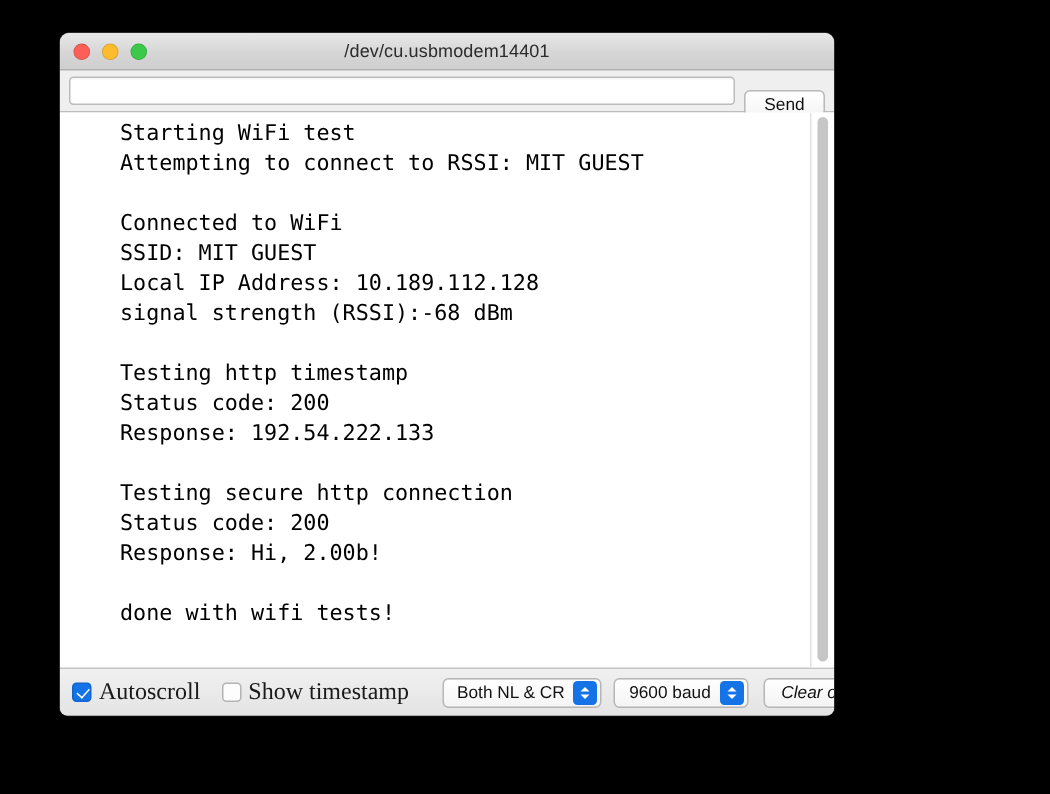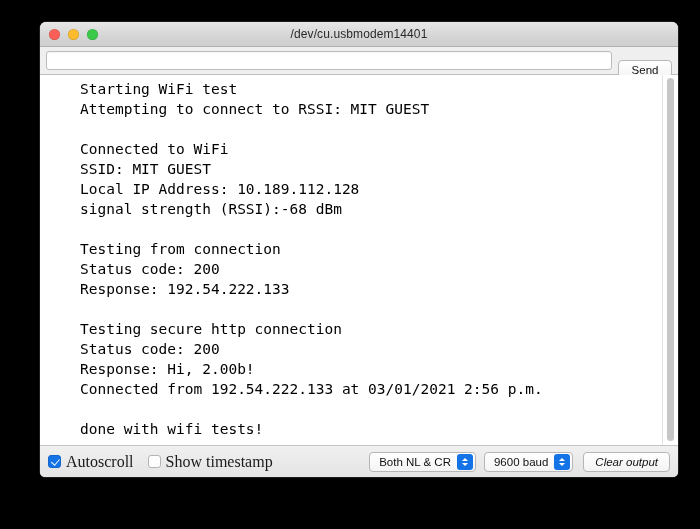--- a/index.html
+++ b/index.html
@@ -17,21 +17,21 @@
     width: 700px;
     height: 529px;
     background: #000000;
   }
 
   
   #window {
     position: absolute;
     left: 40px;
     top: 22px;
-    width: 638px;
+    width: 516px;
     height: 455px;
     background: #ececec;
     border-radius: 6px 6px 5px 5px;
     box-shadow: 0 0 0 0.5px #3a3a3a;
     overflow: hidden;
     display: flex;
     flex-direction: column;
   }
 
   
@@ -298,28 +298,27 @@
     <div class="output-wrap">
       <div class="output" id="output-lines">
           <div class="line">Starting WiFi test</div>
           <div class="line">Attempting to connect to RSSI: MIT GUEST</div>
           <div class="line blank">&nbsp;</div>
           <div class="line">Connected to WiFi</div>
           <div class="line">SSID: MIT GUEST</div>
           <div class="line">Local IP Address: 10.189.112.128</div>
           <div class="line">signal strength (RSSI):-68 dBm</div>
           <div class="line blank">&nbsp;</div>
-          <div class="line">Testing from connection</div>
+          <div class="line">Testing http timestamp</div>
           <div class="line">Status code: 200</div>
           <div class="line">Response: 192.54.222.133</div>
           <div class="line blank">&nbsp;</div>
           <div class="line">Testing secure http connection</div>
           <div class="line">Status code: 200</div>
           <div class="line">Response: Hi, 2.00b!</div>
-          <div class="line">Connected from 192.54.222.133 at 03/01/2021 2:56 p.m.</div>
           <div class="line blank">&nbsp;</div>
           <div class="line">done with wifi tests!</div>
         </div>
       <div class="scrollbar">
         <div class="scroll-thumb"></div>
       </div>
     </div>
 
     <div class="toolbar">
 

